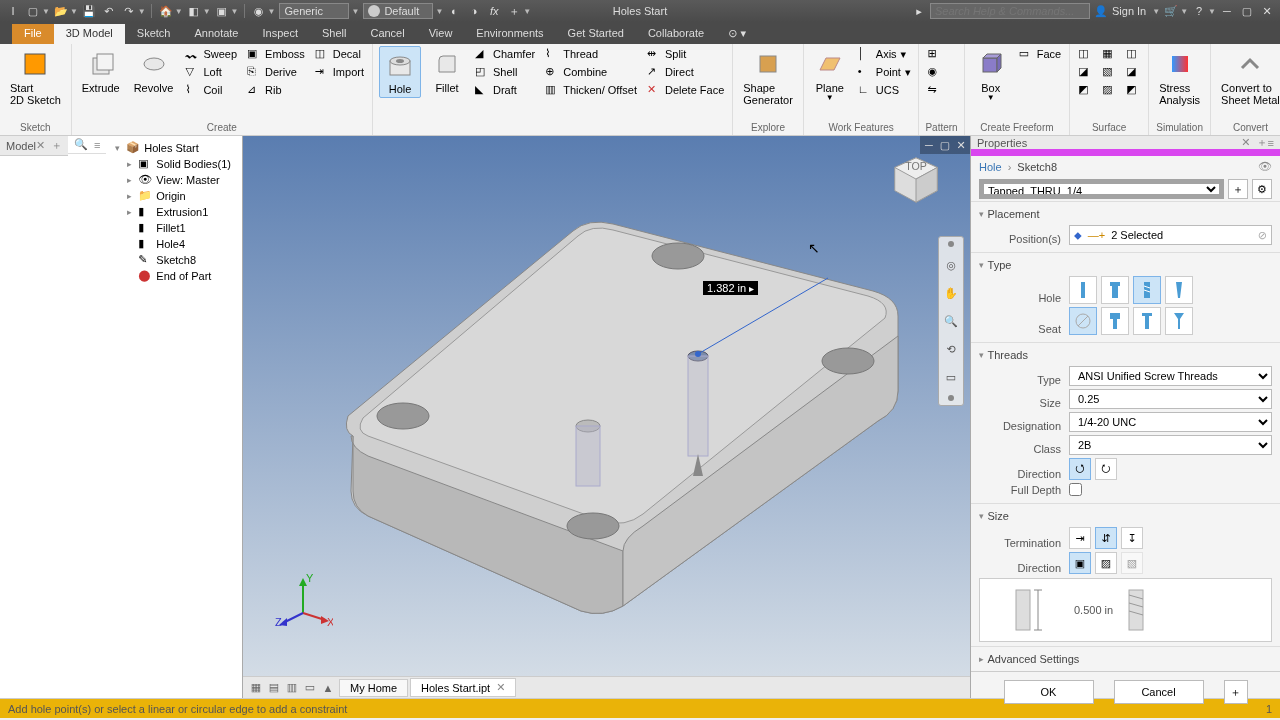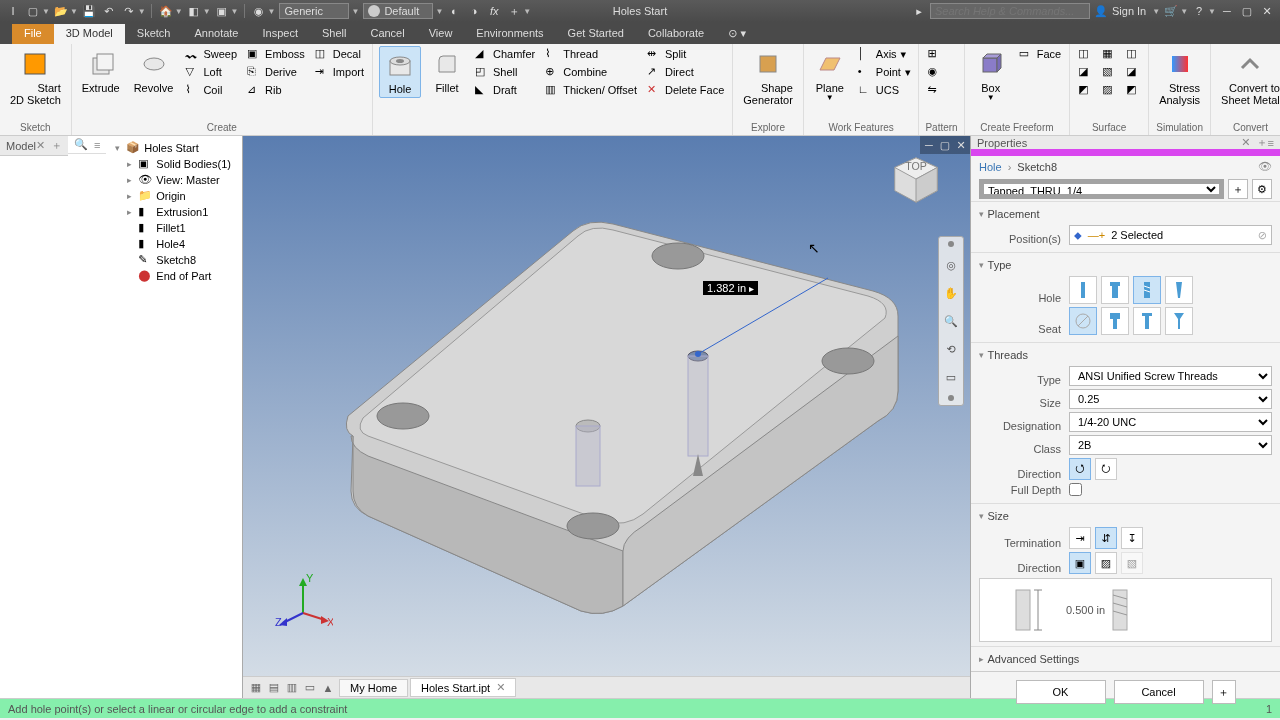--- a/index.html
+++ b/index.html
@@ -16,21 +16,21 @@
 .titlebar .search{background:#666;border:1px solid #888;height:16px;width:160px;padding:0 4px;color:#aaa;font-style:italic}
 .titlebar .winbtn{width:18px;height:16px;color:#ddd;display:flex;align-items:center;justify-content:center;cursor:pointer}
 .tabstrip{height:22px;background:#4a4a4a;display:flex;align-items:flex-end;padding-left:12px}
 .tabstrip .filetab{background:#d98b2b;color:#fff;padding:3px 12px;height:20px;cursor:pointer}
 .tabstrip .tab{color:#ddd;padding:3px 12px;height:20px;cursor:pointer}
 .tabstrip .tab.active{background:#f4f4f4;color:#333}
 .ribbon{height:92px;background:#f4f4f4;border-bottom:1px solid #ccc;display:flex}
 .panel{border-right:1px solid #ddd;padding:2px 6px 0;display:flex;flex-direction:column;justify-content:space-between}
 .panel-body{display:flex;gap:6px;align-items:flex-start}
 .panel-title{text-align:center;color:#666;font-size:10px;padding:2px 0;cursor:default}
-.bigbtn{display:flex;flex-direction:column;align-items:center;padding:2px 4px;cursor:pointer;text-align:right;line-height:1.1}
+.bigbtn{display:flex;flex-direction:column;align-items:center;padding:2px 4px;cursor:pointer;text-align:left;line-height:1.1}
 .bigbtn .ico{width:32px;height:32px;margin-bottom:2px;display:flex;align-items:center;justify-content:center}
 .bigbtn.active{background:#cce4f7;border:1px solid #7eb4e8;border-radius:2px}
 .smallbtns{display:flex;flex-direction:column;gap:2px}
 .smallbtn{display:flex;align-items:center;gap:4px;padding:1px 2px;cursor:pointer;white-space:nowrap}
 .smallbtn .sico{width:14px;height:14px;display:inline-block}
 .midarea{display:flex;height:562px}
 .browser{width:243px;background:#fff;border-right:1px solid #aaa;display:flex;flex-direction:row}
 .browser-head{height:20px;background:#eaeaea;border-bottom:1px solid #ccc;display:flex;align-items:center;padding:0 6px}
 .browser-head .title{flex:1;color:#555}
 .browser-head .close{cursor:pointer;color:#888}
@@ -65,26 +65,26 @@
 .section-head .chev{font-size:9px;color:#888}
 .row{display:flex;align-items:flex-end;margin:3px 0}
 .row .lbl{width:90px;text-align:right;padding-right:8px;color:#555}
 .row .fld{flex:1;display:flex;gap:4px}
 .row select{flex:1;height:20px;border:1px solid #bbb;background:#fff;padding:0 4px}
 .row .chip{flex:1;height:20px;border:1px solid #bbb;background:#fff;display:flex;align-items:center;padding:0 4px;gap:6px}
 .icongrp{display:flex;gap:4px}
 .iconbtn{width:28px;height:28px;border:1px solid transparent;display:flex;align-items:center;justify-content:center;cursor:pointer;background:#fff;border:1px solid #ccc}
 .iconbtn.sel{background:#cce4f7;border:1px solid #7eb4e8}
 .iconbtn.sm{width:22px;height:22px}
-.dlgbtns{border-top:1px solid #ccc;padding:8px;display:flex;gap:8px;justify-content:center}
+.dlgbtns{border-top:1px solid #ccc;padding:8px;display:flex;gap:20px;justify-content:center}
 .dlgbtns button{width:90px;height:24px;border:1px solid #bbb;background:#fff;cursor:pointer}
 .dlgbtns .plus{width:24px}
-.statusbar{height:20px;background:#86efac;border-top:1px solid #ccc;display:flex;align-items:center;padding:0 8px;color:#555}
+.statusbar{height:20px;background:#eab308;border-top:1px solid #ccc;display:flex;align-items:center;padding:0 8px;color:#555}
 .statusbar .sr{margin-left:auto}
-.size-box{border:1px solid #ccc;background:#fff;padding:6px;display:flex;align-items:center;gap:0;margin-top:4px}
+.size-box{border:1px solid #ccc;background:#fff;padding:6px;display:flex;align-items:center;gap:8px;margin-top:4px}
 </style>
 </head>
 <body>
 
 <div class="titlebar">
   <div class="qat">
     <div class="qbtn">I</div>
     <div class="qbtn">▢</div>
       <span class="drop">▼</span>
     <div class="qbtn">📂</div>

